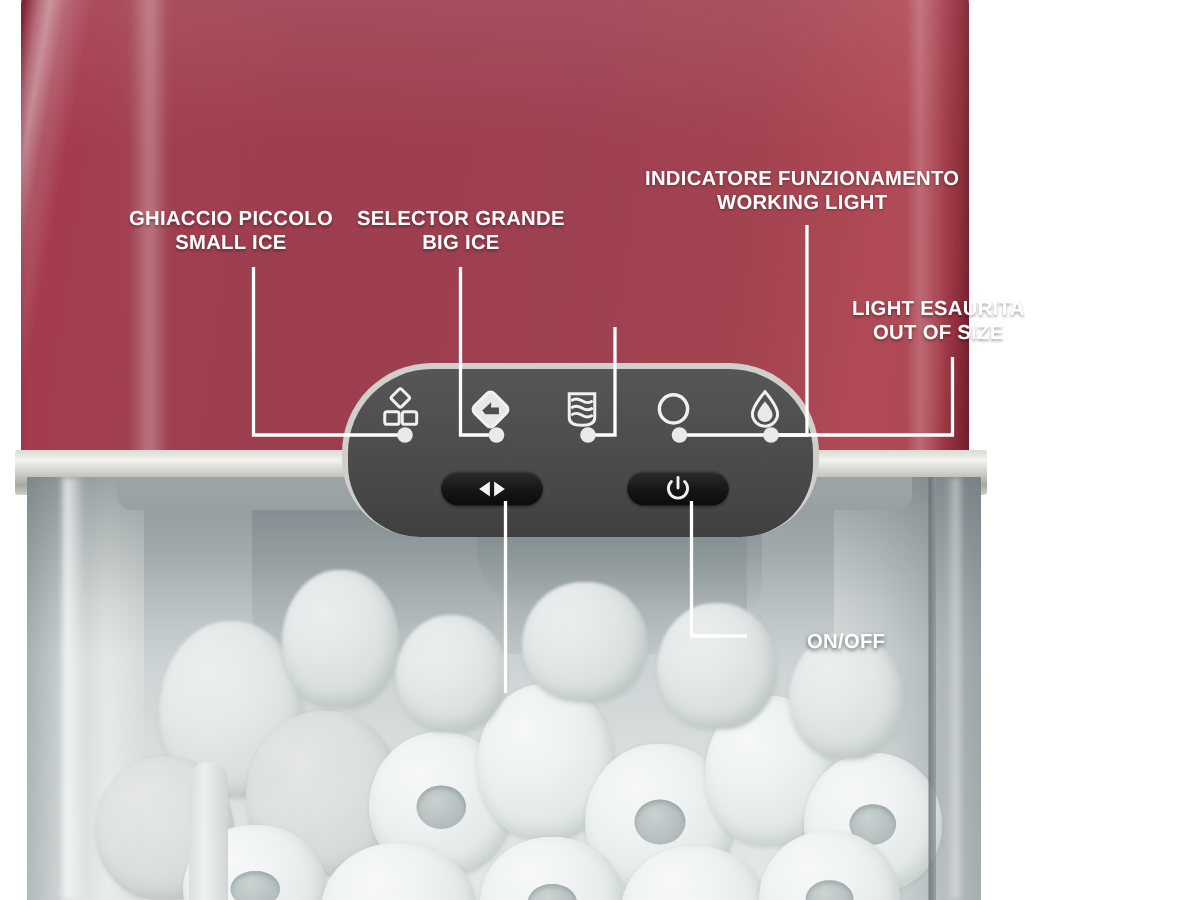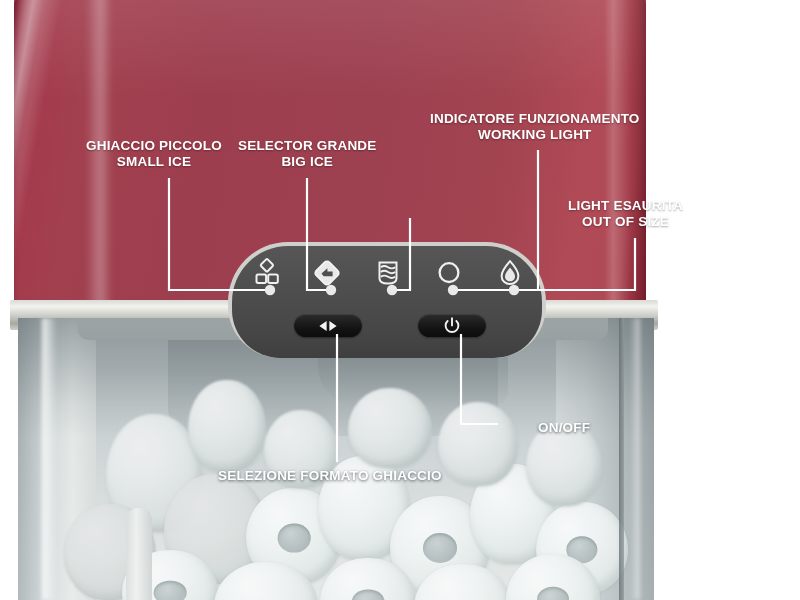--- a/index.html
+++ b/index.html
@@ -415,20 +415,19 @@
     <span>INDICATORE FUNZIONAMENTO</span>
     <span class="l2">WORKING LIGHT</span>
   </div>
 
   <div class="callout-label" style="left:568px; top:198px;">
     <span>LIGHT ESAURITA</span>
     <span class="l2">OUT OF SIZE</span>
   </div>
 
   <div class="callout-label dark" style="left:218px; top:468px;">
-    <span>SELEZIONE FORMATO GHIACCIO</span>
   </div>
 
   <div class="callout-label dark" style="left:502px; top:420px;margin-left:36px;">
     <span>ON/OFF</span>
   </div>
 
 </div>
 
 </body></html>

